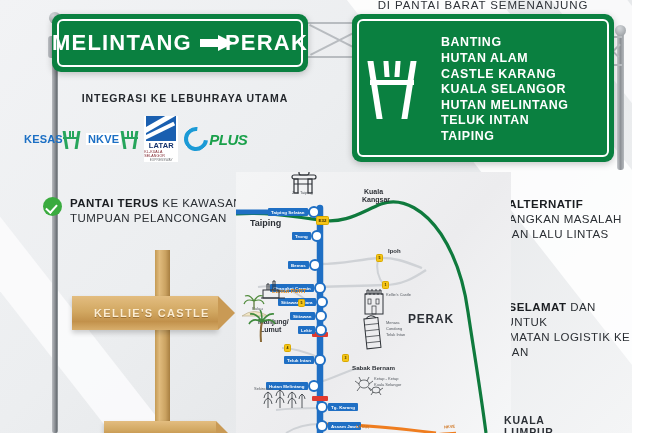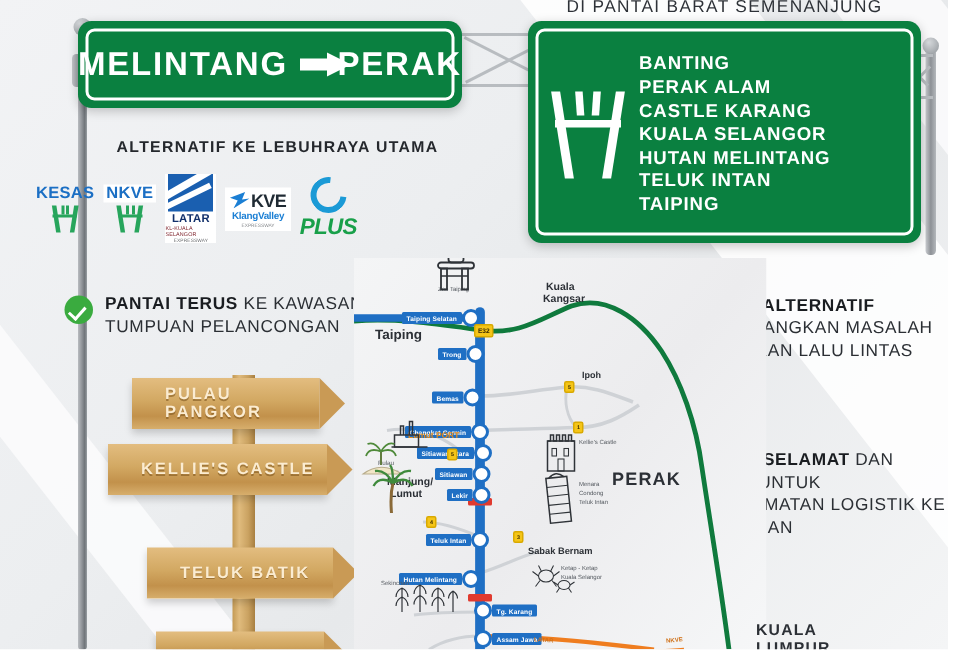--- a/index.html
+++ b/index.html
@@ -40,32 +40,32 @@
   .sign-left-text{position:absolute;inset:0;display:flex;align-items:center;justify-content:center;gap:8px;
     color:#fff;font-weight:bold;font-size:22px;letter-spacing:1.2px;}
   .arrow-glyph{display:inline-block;width:34px;height:16px;position:relative;}
   .arrow-glyph:before{content:"";position:absolute;left:0;top:4px;width:20px;height:8px;background:#fff;}
   .arrow-glyph:after{content:"";position:absolute;left:18px;top:0;width:0;height:0;
     border-top:8px solid transparent;border-bottom:8px solid transparent;border-left:16px solid #fff;}
 
   .hdr-top{position:absolute;left:352px;top:-1px;width:262px;text-align:center;
     font-size:11.5px;letter-spacing:.9px;color:#2e3238;font-weight:normal;}
 
-  .sign-right-body{position:absolute;left:14px;top:14px;right:12px;bottom:10px;display:flex;align-items:center;gap:8px;}
+  .sign-right-body{position:absolute;left:14px;top:14px;right:12px;bottom:10px;display:flex;align-items:center;gap:23px;}
   .mw-icon{flex:0 0 auto;width:52px;height:62px;position:relative;}
   .mw-icon i{position:absolute;background:#fff;display:block;}
   .dest-list{display:flex;flex-direction:column;justify-content:center;}
   .dest-list div{color:#fff;font-weight:bold;font-size:12.4px;letter-spacing:.6px;line-height:15.6px;}
 
   
   .integrasi-title{position:absolute;left:60px;top:92px;width:250px;text-align:center;
     font-size:10.5px;font-weight:bold;letter-spacing:.9px;color:#25282d;}
   .logos{position:absolute;left:24px;top:110px;width:300px;height:58px;
     display:flex;align-items:center;gap:6px;}
-  .logo{position:relative;display:flex;flex-direction:column;align-items:center;justify-content:center;}
+  .logo{position:relative;display:flex;flex-direction:row;align-items:center;justify-content:center;}
 
   .nnksb-box{width:26px;height:32px;background:#0f8a4d;border-radius:3px;display:flex;align-items:center;justify-content:center;}
   .nnksb-cap{font-size:7.5px;font-weight:bold;color:#1b4fa0;letter-spacing:.3px;margin-top:2px;}
   .mw-mini{position:relative;width:17px;height:20px;}
   .mw-mini i{position:absolute;display:block;}
   .kes-word{font-size:11px;font-weight:bold;color:#1b6fc4;letter-spacing:.2px;}
   .nkve-word{font-size:11px;font-weight:bold;color:#1b6fc4;background:#fff;padding:0 2px;letter-spacing:.2px;}
 
   .latar{width:34px;height:46px;background:#fff;display:flex;flex-direction:column;align-items:center;justify-content:flex-start;}
   .latar-mark{width:30px;height:28px;background:#1a5fb0;position:relative;overflow:hidden;}
@@ -171,31 +171,31 @@
     <div class="sign-right-body">
       <div class="mw-icon">
         <i style="left:6px;top:2px;width:6px;height:58px;transform:skewX(9deg);"></i>
         <i style="left:40px;top:2px;width:6px;height:58px;transform:skewX(-9deg);"></i>
         <i style="left:18px;top:2px;width:5px;height:16px;transform:skewX(4deg);"></i>
         <i style="left:29px;top:2px;width:5px;height:16px;transform:skewX(-4deg);"></i>
         <i style="left:4px;top:21px;width:44px;height:5px;"></i>
       </div>
       <div class="dest-list">
         <div>BANTING</div>
-        <div>PERAK ALAM</div>
+        <div>HUTAN ALAM</div>
         <div>CASTLE KARANG</div>
         <div>KUALA SELANGOR</div>
         <div>HUTAN MELINTANG</div>
         <div>TELUK INTAN</div>
         <div>TAIPING</div>
       </div>
     </div>
   </div>
 
-  <div class="integrasi-title">ALTERNATIF KE LEBUHRAYA UTAMA</div>
+  <div class="integrasi-title">INTEGRASI KE LEBUHRAYA UTAMA</div>
 
   <div class="logos">
 
 
     <div class="logo">
       <div class="kes-word">KESAS</div>
       <div class="mw-mini" style="margin-top:1px;">
         <i style="left:1px;top:1px;width:2.6px;height:18px;background:#27a55c;transform:skewX(9deg);"></i>
         <i style="left:13px;top:1px;width:2.6px;height:18px;background:#27a55c;transform:skewX(-9deg);"></i>
         <i style="left:6px;top:1px;width:2px;height:6px;background:#27a55c;"></i>
@@ -215,28 +215,20 @@
       </div>
     </div>
 
     <div class="logo latar">
       <div class="latar-mark"></div>
       <div class="latar-t">LATAR</div>
       <div class="latar-s">KL-KUALA SELANGOR</div>
       <div class="latar-s2">EXPRESSWAY</div>
     </div>
 
-    <div class="logo kve">
-      <div class="kve-top">
-        <span class="kve-swoosh"></span>
-        <span class="kve-word2">KVE</span>
-      </div>
-      <div class="kve-sub">KlangValley</div>
-      <div class="kve-sub2">EXPRESSWAY</div>
-    </div>
 
     <div class="logo plus">
       <span class="plus-c"></span>
       <span class="plus-w">PLUS</span>
     </div>
   </div>
 
   <div class="bullet" id="bul-1">
     <div class="tick"></div>
     <div class="btext"><b>PANTAI TERUS</b><span> KE KAWASAN TUMPUAN PELANCONGAN</span></div>
@@ -246,28 +238,22 @@
     <div class="tick"></div>
     <div class="btext"><b>LALUAN ALTERNATIF</b><span> MENGURANGKAN MASALAH KESESAKAN LALU LINTAS</span></div>
   </div>
 
   <div class="bullet" id="bul-3">
     <div class="tick"></div>
     <div class="btext"><b>LALUAN SELAMAT</b><span> DAN SELESA UNTUK PERKHIDMATAN LOGISTIK KE PELABUHAN</span></div>
   </div>
 
   <div class="wood-post"></div>
-  <div class="plank" id="plank-1">
-      <span>PULAU PANGKOR</span>
-    </div>
   <div class="plank" id="plank-2">
       <span>KELLIE'S CASTLE</span>
-    </div>
-  <div class="plank" id="plank-3">
-      <span>TELUK BATIK</span>
     </div>
   <div class="plank" id="plank-4">
       <span></span>
     </div>
 
   <div id="map">
     <div class="mapbg"></div>
 
     <svg width="275" height="261" style="position:absolute;left:0;top:0;">
 

